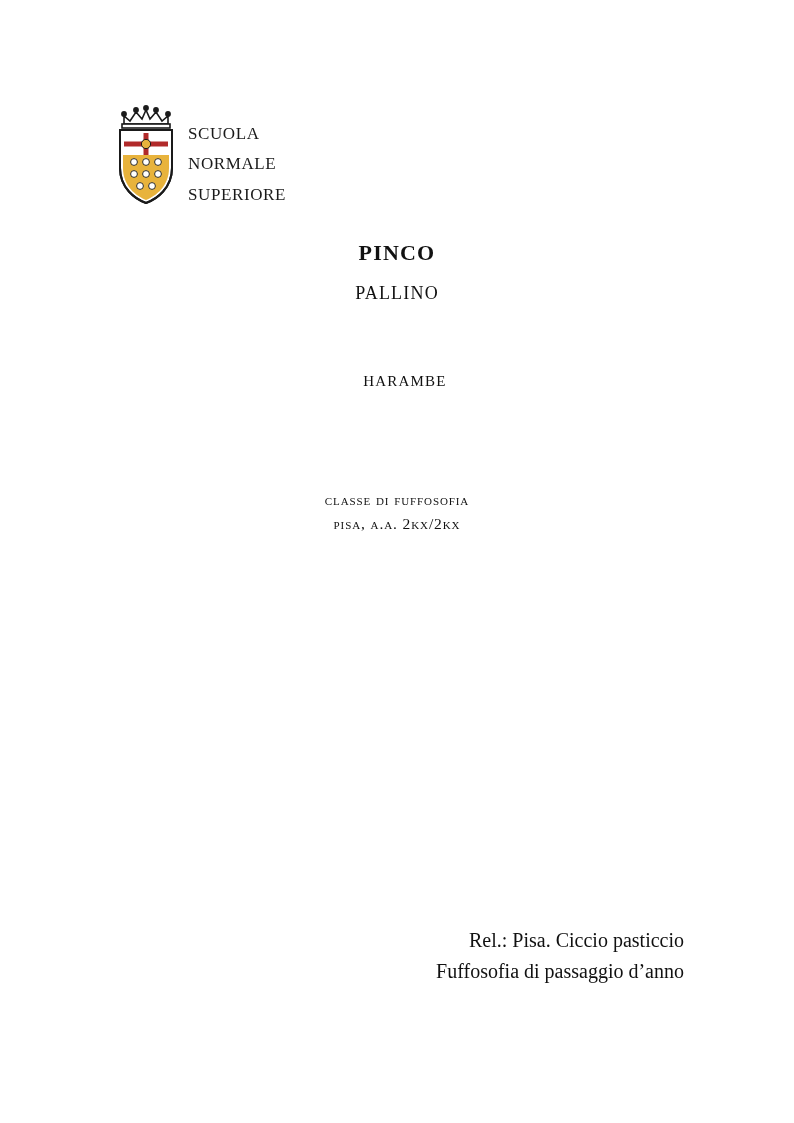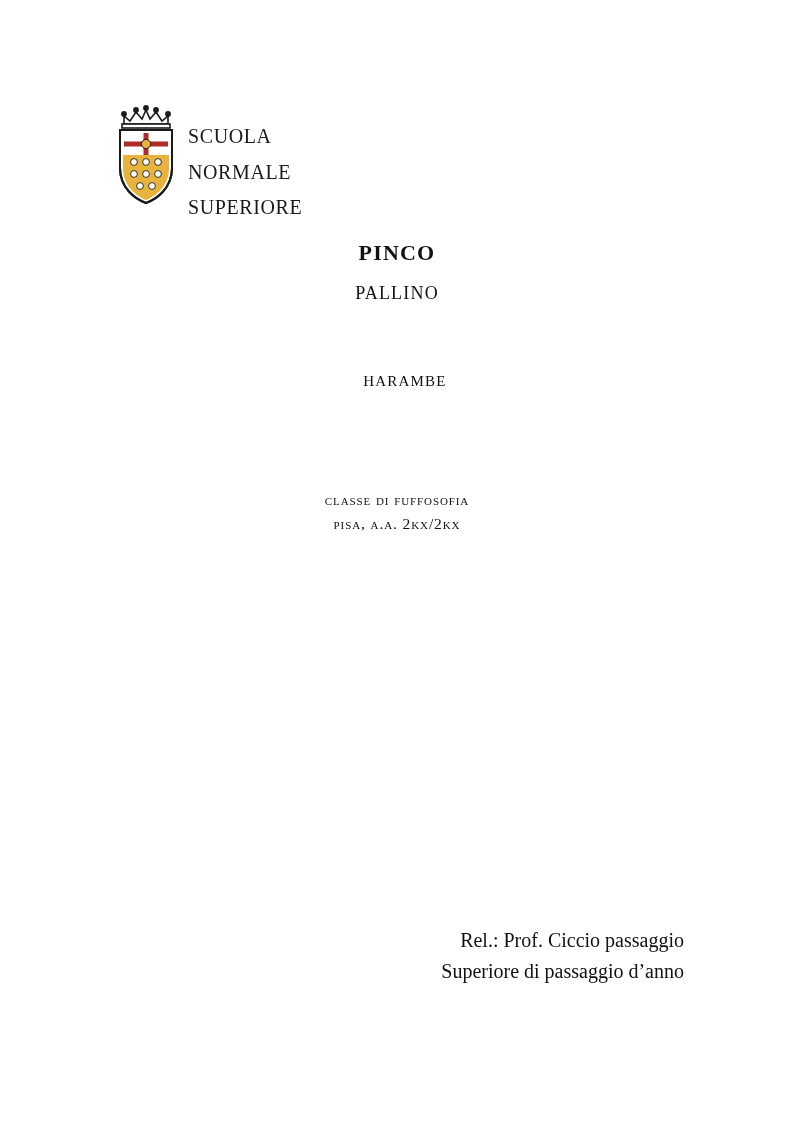--- a/index.html
+++ b/index.html
@@ -26,21 +26,21 @@
   }
   .crest {
     width: 72px;
     height: 106px;
     flex: 0 0 auto;
   }
   .logo-text {
     margin-left: 6px;
     margin-top: 14px;
     font-family: "Liberation Serif", serif;
-    font-size: 28px;
+    font-size: 24px;
     line-height: 1.27;
     letter-spacing: 0.6px;
     color: #1a1a1a;
     font-variant: small-caps;
     text-transform: lowercase;
   }
   .logo-text span {
     display: block;
     white-space: nowrap;
   }
@@ -151,15 +151,15 @@
 <div class="center-col author-last">Pallino</div>
 
 <div class="center-col doc-title">Harambe</div>
 
 <div class="center-col affiliation">
   <div>Classe di Fuffosofia</div>
   <div>Pisa, a.a. 2kx/2kx</div>
 </div>
 
 <div class="footer-block">
-  <div>Rel.: Prof. Ciccio passaggio</div>
-  <div>Superiore di passaggio d’anno</div>
+  <div>Rel.: Pisa. Ciccio pasticcio</div>
+  <div>Fuffosofia di passaggio d’anno</div>
 </div>
 
 </body></html>

